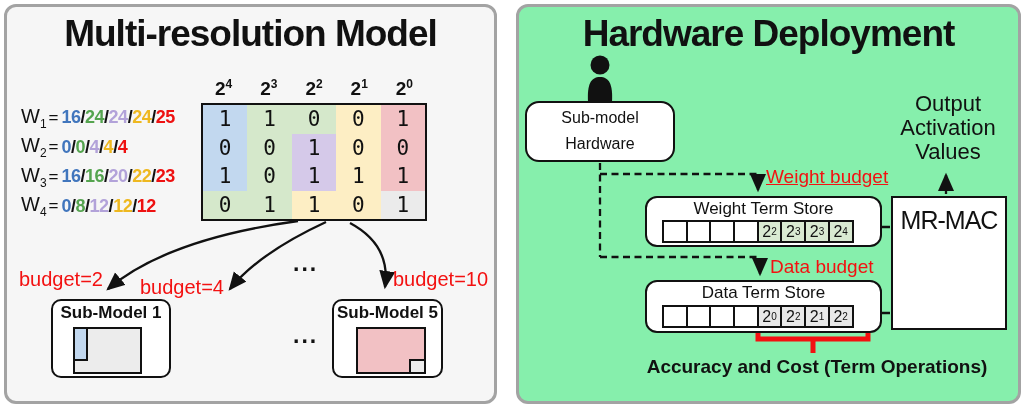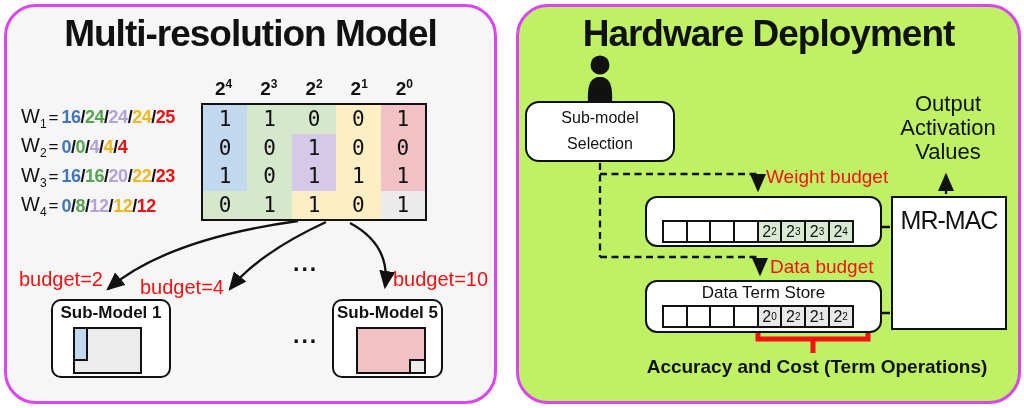--- a/index.html
+++ b/index.html
@@ -1,21 +1,21 @@
 <!DOCTYPE html>
 <html><head>
 <meta charset="utf-8">
 <style>
   * { margin:0; padding:0; box-sizing:border-box; }
   html,body { background:#ffffff; }
   body { font-family:"Liberation Sans", sans-serif; color:#111; }
   .stage { position:relative; width:1024px; height:408px; background:#ffffff; overflow:hidden; }
 
   .panel { position:absolute; top:4px; height:400px; background:#f6f6f6;
-           border:3px solid #d946ef; border-radius:32px; }
+           border:3px solid #a3a3a3; border-radius:12px; }
   #left-panel  { left:4px;   width:493px; }
   #right-panel { left:516px; width:505px; }
 
   .panel-title { position:absolute; top:6px; left:0; right:0; text-align:center;
                  font-size:37px; font-weight:bold; letter-spacing:-1px; white-space:nowrap; }
 
   
   #col-headers { position:absolute; left:194px; top:70px; width:226px; height:24px; display:flex; }
   .mcol-h { flex:1; text-align:center; font-weight:bold; font-size:19px; }
   .mcol-h sup { font-size:12px; }
@@ -178,31 +178,31 @@
       <div class="sm-rect"></div>
       <div class="sm-blue" id="sm1-blue" style="background: rgb(194, 216, 239);"></div>
     </div>
     <div class="submodel" id="sm5">
       <div class="sm-title">Sub-Model 5</div>
       <div class="sm-rect" id="sm5-pink" style="background: rgb(242, 193, 196);"></div>
       <div class="sm-gray"></div>
     </div>
   </section>
 
-  <section class="panel" id="right-panel" style="background: #bef264;">
+  <section class="panel" id="right-panel" style="background: #86efac;">
     <h1 class="panel-title">Hardware Deployment</h1>
 
     <svg id="person" width="34" height="48" viewBox="0 0 34 48">
       <circle cx="17" cy="10" r="9.5" fill="#111"></circle>
       <path d="M5,47 C4,29 8,22 17,22 C26,22 30,29 29,47 Z" fill="#111"></path>
     </svg>
 
     <div id="selection-box">
       <div>Sub-model</div>
-      <div>Selection</div>
+      <div>Hardware</div>
     </div>
 
     <svg class="overlay" width="505" height="400" viewBox="0 0 505 400">
       <defs>
         <marker id="ah2" markerWidth="9" markerHeight="8" refX="7" refY="3.5" orient="auto">
           <path d="M0,0 L8,3.5 L0,7 Z" fill="#111"></path>
         </marker>
       </defs>
 
       <path d="M81,156 V250" fill="none" stroke="#111" stroke-width="2.3" stroke-dasharray="7,4.5"></path>
@@ -227,24 +227,25 @@
         <rect x="433" y="246" width="11" height="11" fill="#fff"></rect>
         <rect x="447" y="258" width="18" height="14" fill="#d2d2d2"></rect>
         <polygon points="449,275 449,289 458,282" fill="#fff"></polygon>
         <rect x="458" y="275" width="17" height="14" fill="#d2d2d2"></rect>
         <rect x="377" y="290" width="19" height="18" fill="#d2d2d2"></rect>
         <rect x="402" y="290" width="19" height="18" fill="#d2d2d2"></rect>
         <rect x="427" y="290" width="19" height="18" fill="#d2d2d2"></rect>
       </g>
     </svg>
 
-    <div class="red-label" id="weight-budget" style="color: rgb(243, 17, 17);">Weight budget</div>
+    <div class="red-label" id="weight-budget" style="color: rgb(243, 17, 17); text-decoration: underline;">Weight budget</div>
     <div class="red-label" id="data-budget" style="color: rgb(243, 17, 17);">Data budget</div>
 
     <div class="store" id="weight-store">
+      <div class="store-label">Weight Term Store</div>
       <div class="cells" id="weight-cells">
           <span class="scell"></span>
           <span class="scell"></span>
           <span class="scell"></span>
           <span class="scell"></span>
           <span class="scell" style="background: rgb(217, 234, 210);">2<sup>2</sup></span>
           <span class="scell" style="background: rgb(217, 234, 210);">2<sup>3</sup></span>
           <span class="scell" style="background: rgb(217, 234, 210);">2<sup>3</sup></span>
           <span class="scell" style="background: rgb(217, 234, 210);">2<sup>4</sup></span>
         </div>

